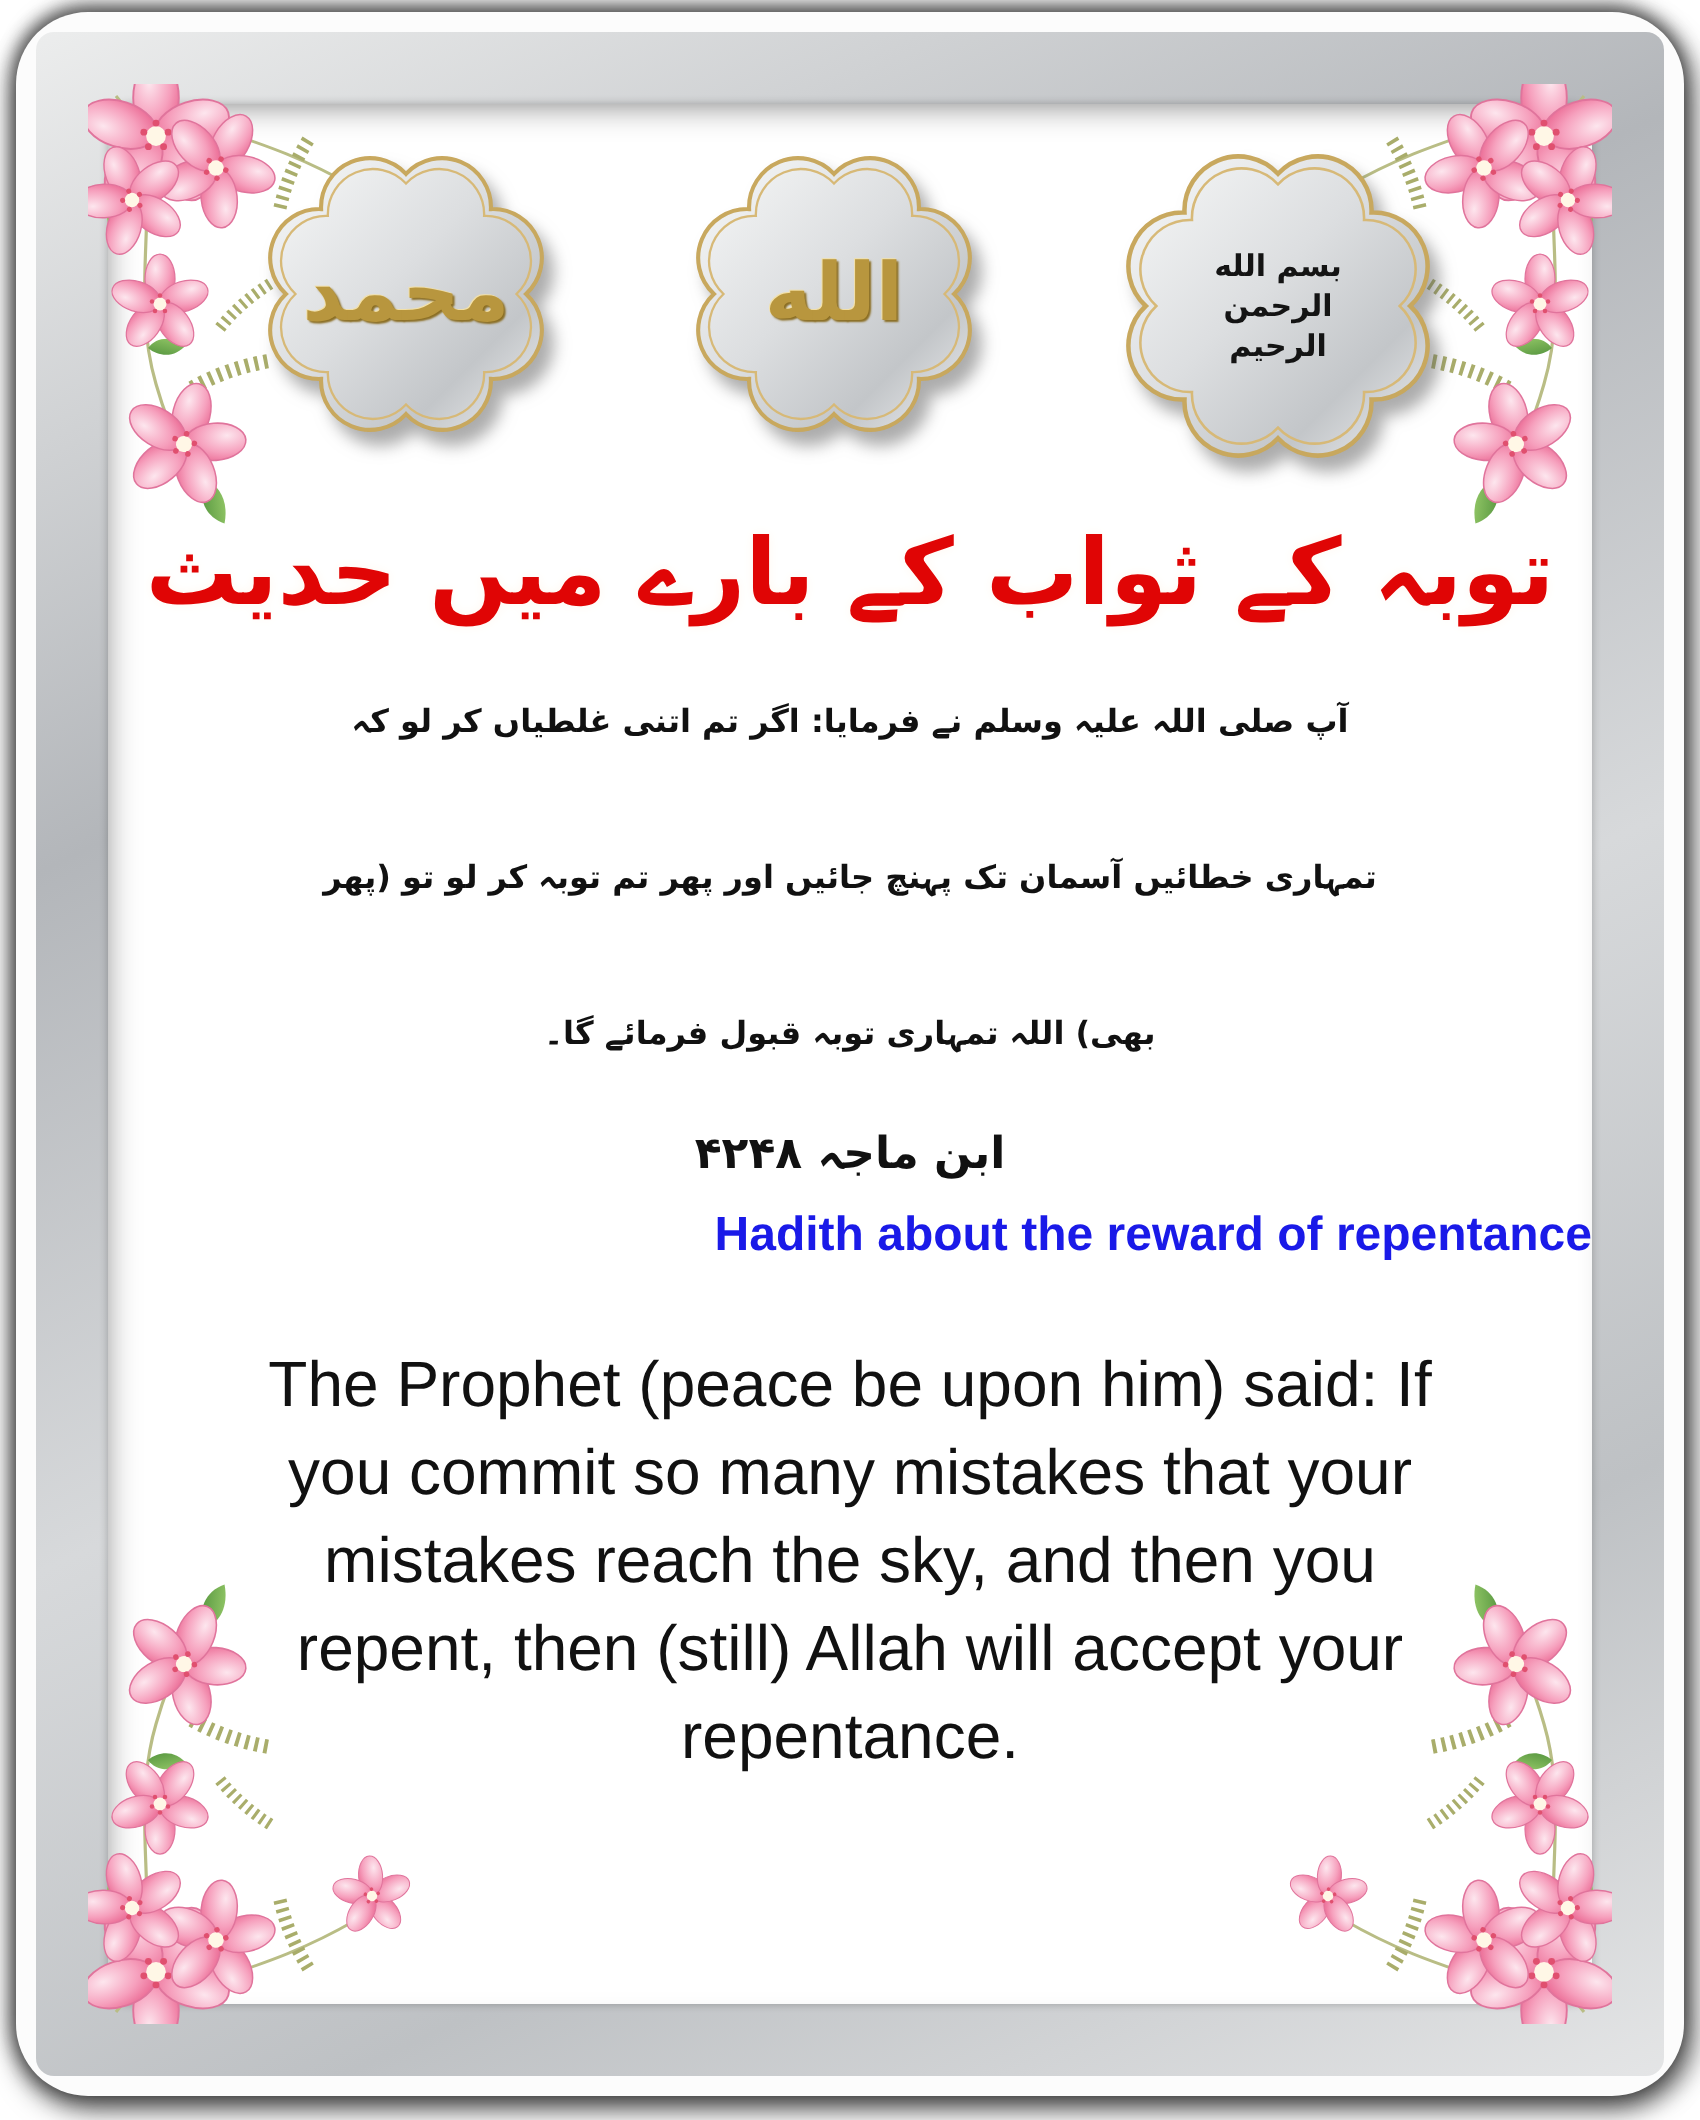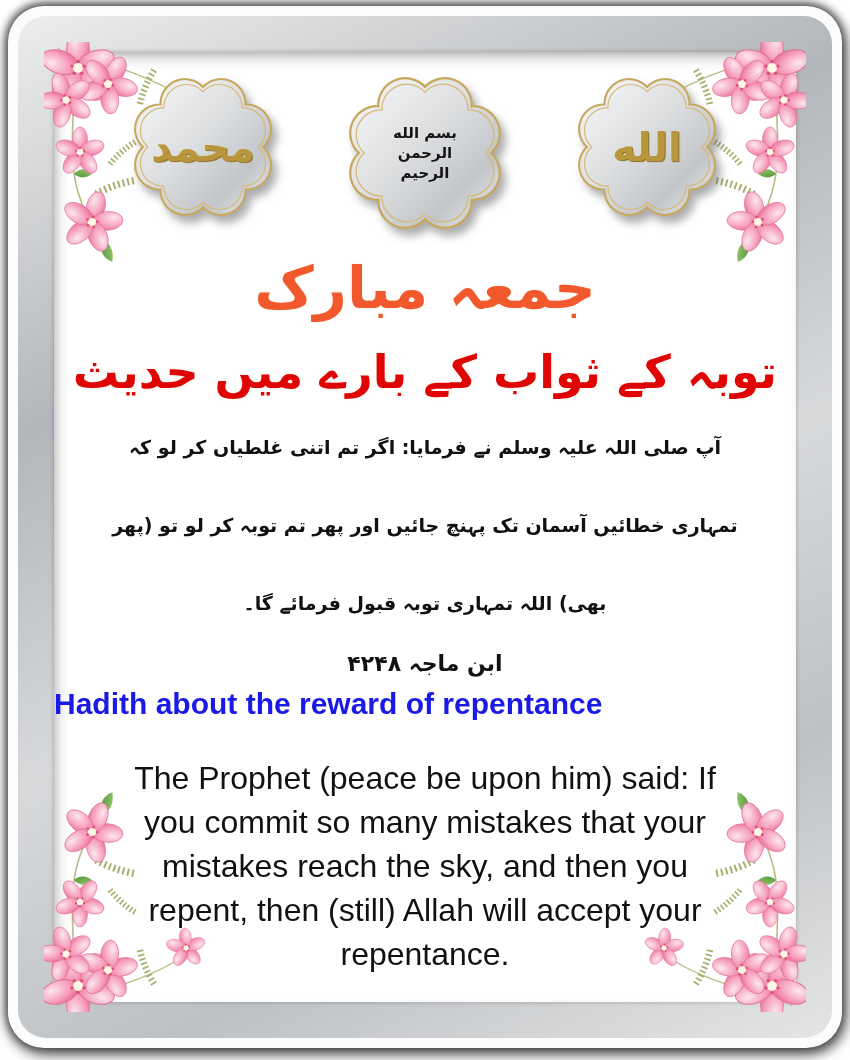--- a/index.html
+++ b/index.html
@@ -7,21 +7,21 @@
     width:850px;height:1060px;position:relative;background:#ffffff;
     font-family:"Liberation Sans", sans-serif;overflow:hidden;
   }
   
   .frame-outer{
     position:absolute;inset:6px 8px 12px 8px;background:#fcfcfc;border-radius:36px;
     box-shadow:0 -4px 9px rgba(30,30,30,.6),0 7px 13px rgba(0,0,0,.5),
                7px 4px 12px rgba(0,0,0,.35),-4px 0 9px rgba(0,0,0,.3);
   }
   .frame-metal{
-    position:absolute;inset:10px;border-radius:28px;
+    position:absolute;inset:10px;border-radius:9px;
     background:linear-gradient(155deg,#eceded 0%,#b3b6ba 30%,#d7d9db 55%,#bec1c4 78%,#e4e5e6 100%);
     text-decoration:underline;
   }
   .panel{
     position:absolute;inset:36px;background:#ffffff;border-radius:10px;
     box-shadow:inset 0 12px 16px -11px rgba(0,0,0,.45),
                inset 12px 0 16px -12px rgba(0,0,0,.35),
                0 0 4px rgba(0,0,0,.25);
   }
   
@@ -52,28 +52,28 @@
     text-shadow:0 0 9px #ffffff,0 0 2px #ffe3d2;
   }
   .urdu-heading{
     text-align:center;direction:rtl;font-family:"DejaVu Sans", sans-serif;
     font-weight:bold;font-size:46px;line-height:72px;color:#e00505;
     text-shadow:0 0 6px #fff8f0;
   }
   .urdu-body{
     text-align:center;direction:rtl;white-space:pre-line;
     font-family:"DejaVu Sans", sans-serif;font-weight:bold;
-    font-size:19px;line-height:78px;color:#111111;
+    font-size:16px;line-height:78px;color:#111111;
   }
   .urdu-ref{
     text-align:center;direction:rtl;font-family:"DejaVu Sans", sans-serif;
     font-weight:bold;font-size:22px;line-height:44px;color:#111111;
   }
   .en-heading{
-    text-align:left;font-weight:bold;font-size:30px;line-height:36px;color:#1a1ae8;
+    text-align:right;font-weight:bold;font-size:24px;line-height:36px;color:#1a1ae8;
   }
   .en-body{
     margin-top:34px;text-align:center;white-space:pre-line;
     font-size:32px;line-height:44px;color:#111111;
   }
   .defs-holder{position:absolute;width:0;height:0;overflow:hidden;}
 </style>
 </head>
 <body>
 
@@ -194,37 +194,36 @@
       </svg>
 
       <div class="medallions">
         <div class="medallion">
           <svg class="med-svg" viewBox="0 0 100 100">
             <use href="#octoP" fill="url(#silverG)" stroke="#c8a85e" stroke-width="1.3"></use>
             <use href="#octoP" fill="none" stroke="#d7b977" stroke-width="0.8" transform="translate(4,4) scale(0.92)"></use>
           </svg>
           <div class="medallion-text gold">محمد</div>
         </div>
+        <div class="medallion">
+          <svg class="med-svg" viewBox="0 0 100 100">
+            <use href="#octoP" fill="url(#silverG)" stroke="#c8a85e" stroke-width="1.3"></use>
+            <use href="#octoP" fill="none" stroke="#d7b977" stroke-width="0.8" transform="translate(4,4) scale(0.92)"></use>
+          </svg>
+          <div class="medallion-text gold">الله</div>
+        </div>
         <div class="medallion center">
           <svg class="med-svg" viewBox="0 0 100 100">
             <use href="#octoP" fill="url(#silverG)" stroke="#c8a85e" stroke-width="1.3"></use>
             <use href="#octoP" fill="none" stroke="#d7b977" stroke-width="0.8" transform="translate(4,4) scale(0.92)"></use>
           </svg>
           <div class="medallion-text dark">بسم الله الرحمن الرحيم</div>
         </div>
-        <div class="medallion">
-          <svg class="med-svg" viewBox="0 0 100 100">
-            <use href="#octoP" fill="url(#silverG)" stroke="#c8a85e" stroke-width="1.3"></use>
-            <use href="#octoP" fill="none" stroke="#d7b977" stroke-width="0.8" transform="translate(4,4) scale(0.92)"></use>
-          </svg>
-          <div class="medallion-text gold">الله</div>
-        </div>
       </div>
 
-      <div class="jumma">جمعہ مبارک</div>
 
       <div class="urdu-heading">توبہ کے ثواب کے بارے میں حدیث</div>
 
       <div class="urdu-body">آپ صلی اللہ علیہ وسلم نے فرمایا: اگر تم اتنی غلطیاں کر لو کہ
 تمہاری خطائیں آسمان تک پہنچ جائیں اور پھر تم توبہ کر لو تو (پھر
 بھی) اللہ تمہاری توبہ قبول فرمائے گا۔</div>
 
       <div class="urdu-ref">ابن ماجہ ۴۲۴۸</div>
 
       <div class="en-heading">Hadith about the reward of repentance</div>

